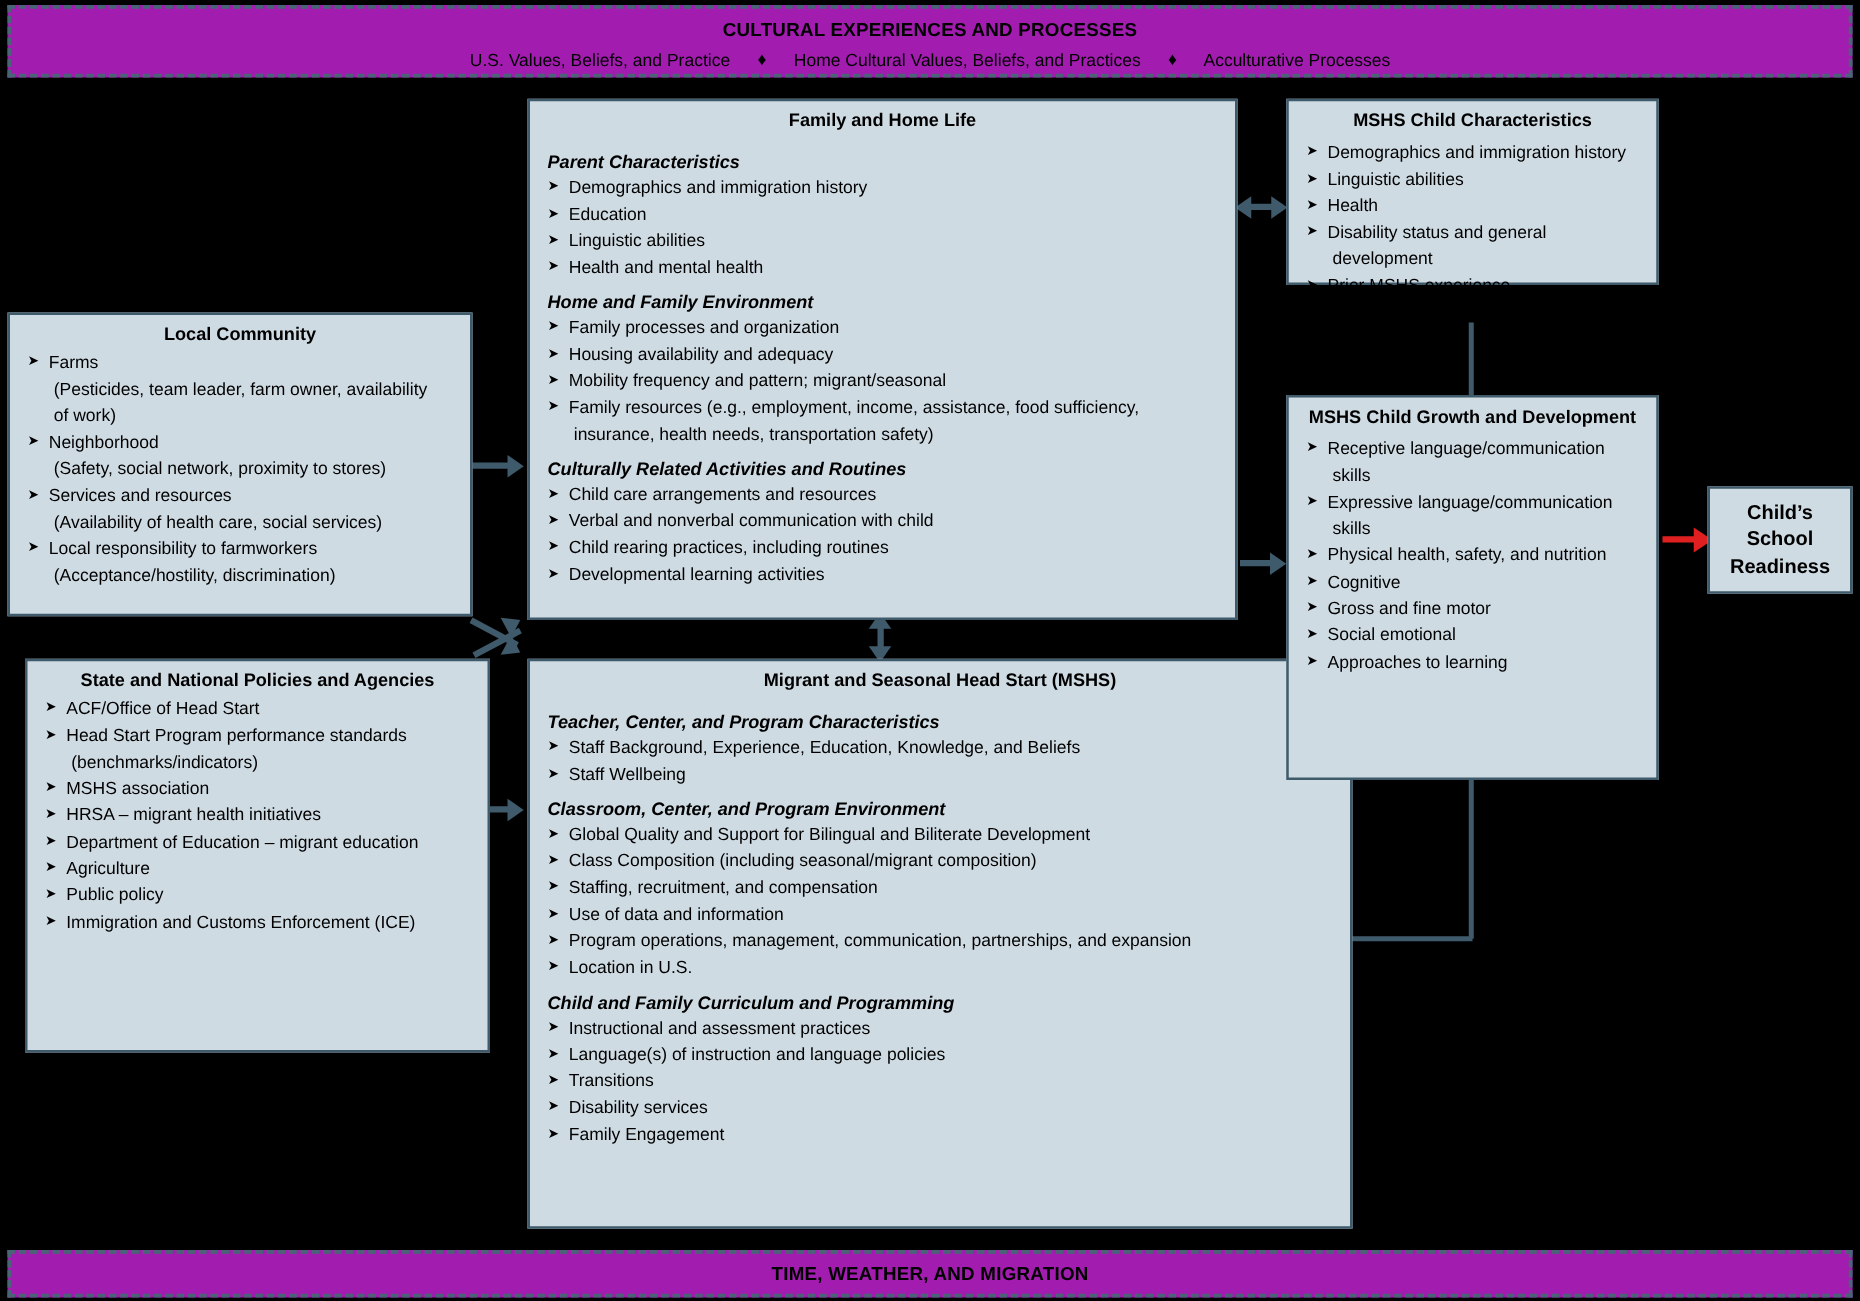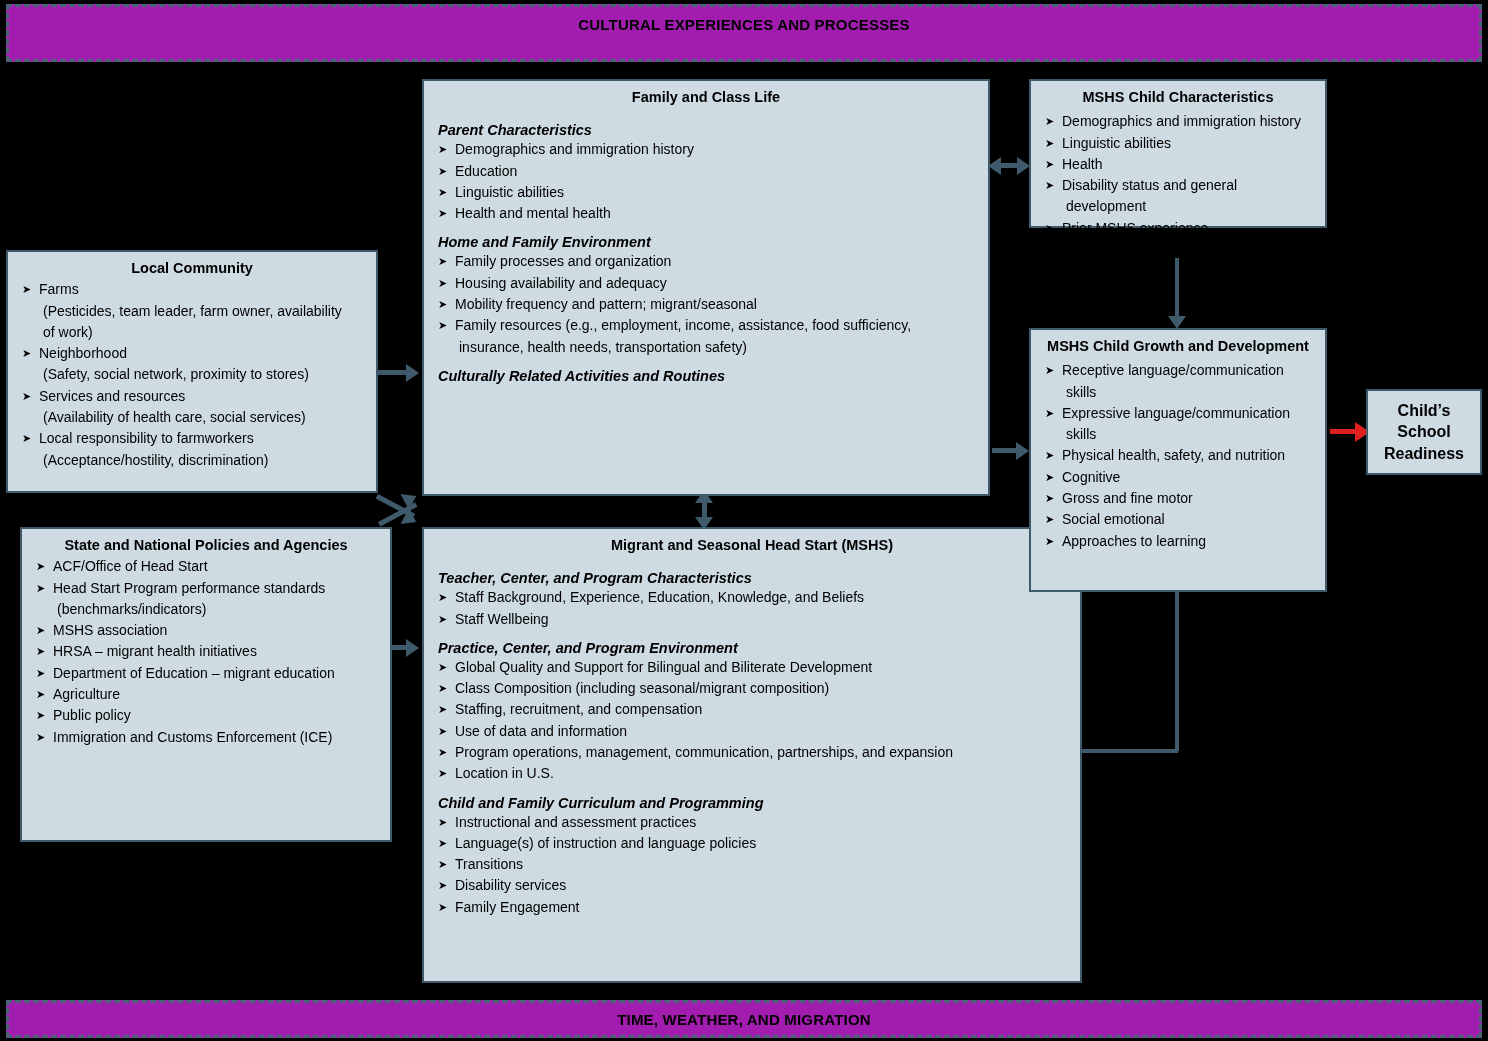--- a/index.html
+++ b/index.html
@@ -115,20 +115,27 @@
   .tri-r-red { border-top: 10px solid transparent; border-bottom: 10px solid transparent; border-left: 15px solid #e02020; }
   .diag { position: absolute; background: #3f5a6b; transform-origin: 0 0; }
 </style>
 </head>
 <body>
 
 <div id="canvas">
 
   <div class="band" style="left:6px; top:4px; width:1476px; height:58px; padding-top:9px;">
     <div class="band-title">CULTURAL EXPERIENCES AND PROCESSES</div>
+    <div class="band-sub">
+      <span>U.S. Values, Beliefs, and Practice</span>
+      <span class="dia">♦</span>
+      <span>Home Cultural Values, Beliefs, and Practices</span>
+      <span class="dia">♦</span>
+      <span>Acculturative Processes</span>
+    </div>
   </div>
 
   <div class="ln" style="left:378px; top:370px; width:34px; height:5px;"></div>
   <div class="tri tri-r" style="left:406px; top:364px;"></div>
 
   <div class="ln" style="left:378px; top:645px; width:34px; height:5px;"></div>
   <div class="tri tri-r" style="left:406px; top:639px;"></div>
 
   <div class="diag" style="left:378px; top:522px; width:42px; height:5px; transform: rotate(-28deg);"></div>
   <div class="tri tri-r" style="left:404px; top:490px; transform: rotate(-28deg);"></div>
@@ -194,52 +201,58 @@
         <li><span>HRSA – migrant health  initiatives</span></li>
         <li><span>Department of Education – migrant education</span></li>
         <li><span>Agriculture</span></li>
         <li><span>Public policy</span></li>
         <li><span>Immigration and Customs Enforcement (ICE)</span></li>
       </ul>
     </div>
   </div>
 
   <div class="box" style="left:422px; top:79px; width:568px; height:417px;">
-    <div class="box-title">Family  and Class Life</div>
+    <div class="box-title">Family  and Home Life</div>
     <div class="body-pad" style="padding-top:6px;">
       <div class="sec-head">Parent Characteristics</div>
       <ul class="bl">
         <li><span>Demographics and immigration history</span></li>
         <li><span>Education</span></li>
         <li><span>Linguistic  abilities</span></li>
         <li><span>Health and mental health</span></li>
       </ul>
       <div class="sec-head">Home and Family Environment</div>
       <ul class="bl">
         <li><span>Family processes and organization</span></li>
         <li><span>Housing availability  and adequacy</span></li>
         <li><span>Mobility frequency  and pattern;  migrant/seasonal</span></li>
         <li>
           <span>Family resources (e.g., employment, income, assistance,  food sufficiency,</span>
           <span class="cont">insurance, health  needs, transportation   safety)</span>
         </li>
       </ul>
       <div class="sec-head">Culturally Related Activities and Routines</div>
+      <ul class="bl">
+        <li><span>Child care arrangements and resources</span></li>
+        <li><span>Verbal and nonverbal communication with child</span></li>
+        <li><span>Child rearing practices,  including routines</span></li>
+        <li><span>Developmental learning activities</span></li>
+      </ul>
     </div>
   </div>
 
   <div class="box" style="left:422px; top:527px; width:660px; height:456px;">
     <div class="box-title">Migrant and Seasonal Head Start (MSHS)</div>
     <div class="body-pad" style="padding-top:6px;">
       <div class="sec-head">Teacher, Center, and Program Characteristics</div>
       <ul class="bl">
         <li><span>Staff Background, Experience, Education, Knowledge, and Beliefs</span></li>
         <li><span>Staff Wellbeing</span></li>
       </ul>
-      <div class="sec-head">Practice, Center, and Program Environment</div>
+      <div class="sec-head">Classroom, Center, and Program Environment</div>
       <ul class="bl">
         <li><span>Global Quality and Support for Bilingual and Biliterate  Development</span></li>
         <li><span>Class Composition (including seasonal/migrant composition)</span></li>
         <li><span>Staffing,  recruitment,  and compensation</span></li>
         <li><span>Use of data  and information</span></li>
         <li><span>Program operations, management, communication, partnerships,  and expansion</span></li>
         <li><span>Location  in U.S.</span></li>
       </ul>
       <div class="sec-head">Child and Family Curriculum and Programming</div>
       <ul class="bl">
@@ -261,21 +274,21 @@
         <li><span>Health</span></li>
         <li>
           <span>Disability  status  and general</span>
           <span class="cont">development</span>
         </li>
         <li><span>Prior MSHS experience</span></li>
       </ul>
     </div>
   </div>
 
-  <div class="box" style="left:1029px; top:328px; width:298px; height:264px;">
+  <div class="box" style="left:1029px; top:316px; width:298px; height:308px;">
     <div class="box-title">MSHS Child Growth and Development</div>
     <div class="body-pad" style="padding-top:5px;">
       <ul class="bl">
         <li>
           <span>Receptive  language/communication</span>
           <span class="cont">skills</span>
         </li>
         <li>
           <span>Expressive language/communication</span>
           <span class="cont">skills</span>

